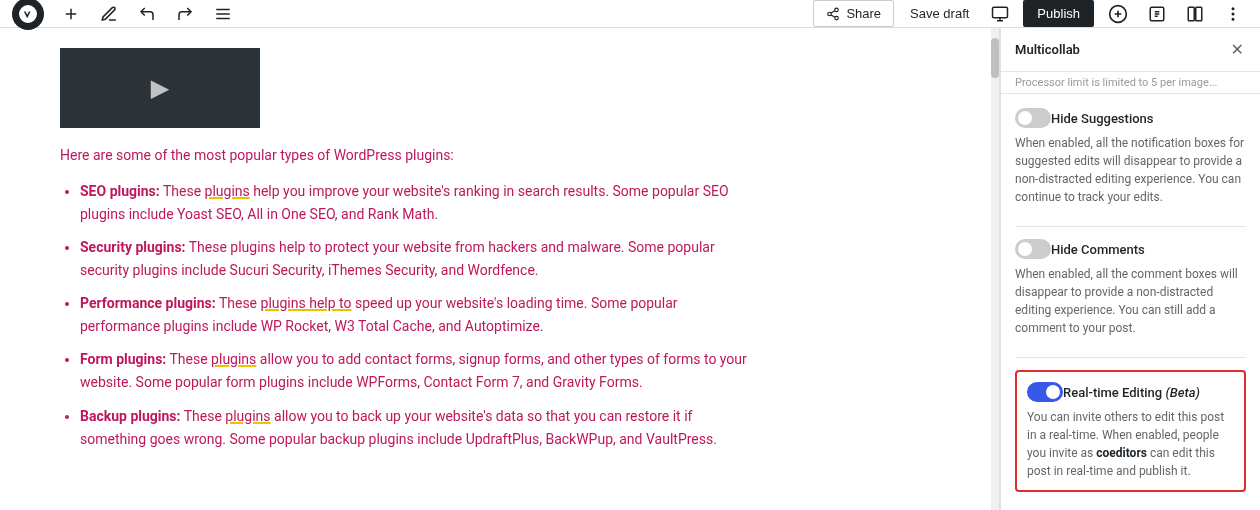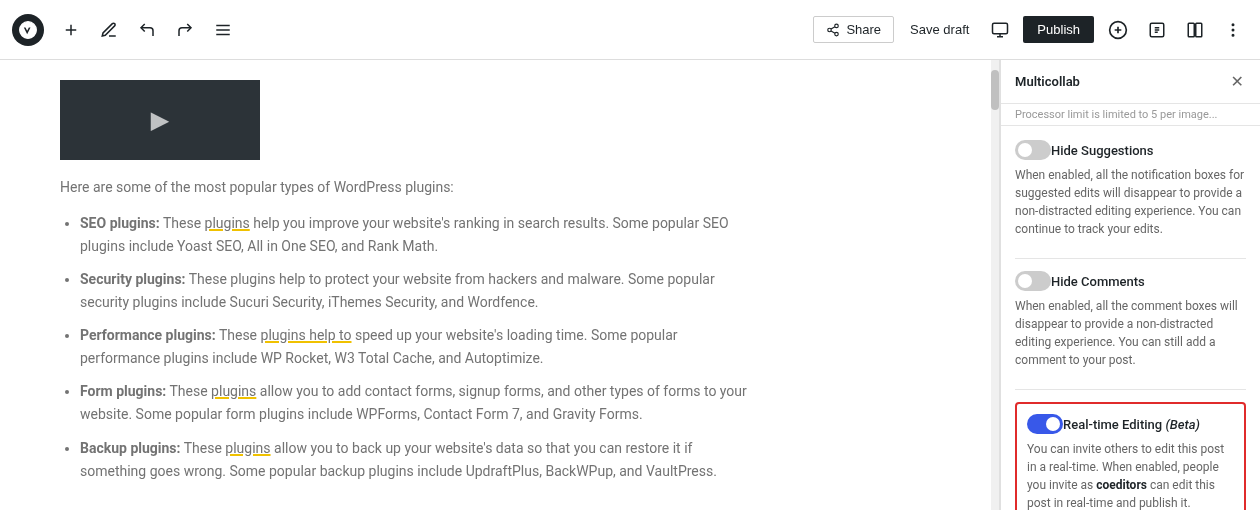--- a/index.html
+++ b/index.html
@@ -11,21 +11,21 @@
       height: 510px;
       overflow: hidden;
       display: flex;
       flex-direction: column;
     }
 
     
     .topbar {
       display: flex;
       align-items: center;
-      height: 60px;
+      height: 28px;
       border-bottom: 1px solid #ddd;
       padding: 0 12px;
       gap: 8px;
       background: #fff;
       flex-shrink: 0;
     }
     .wp-logo {
       width: 32px;
       height: 32px;
       background: #1d2327;
@@ -120,21 +120,21 @@
       left: 50%;
       transform: translate(-50%, -50%);
       color: #fff;
       font-size: 24px;
       opacity: 0.7;
     }
 
     .editor-content {
       font-size: 14px;
       line-height: 1.7;
-      color: #737373;
+      color: #be185d;
       max-width: 700px;
     }
     .editor-content p {
       margin-bottom: 12px;
     }
     .editor-content ul {
       list-style: disc;
       padding-left: 20px;
       margin-bottom: 12px;
     }

